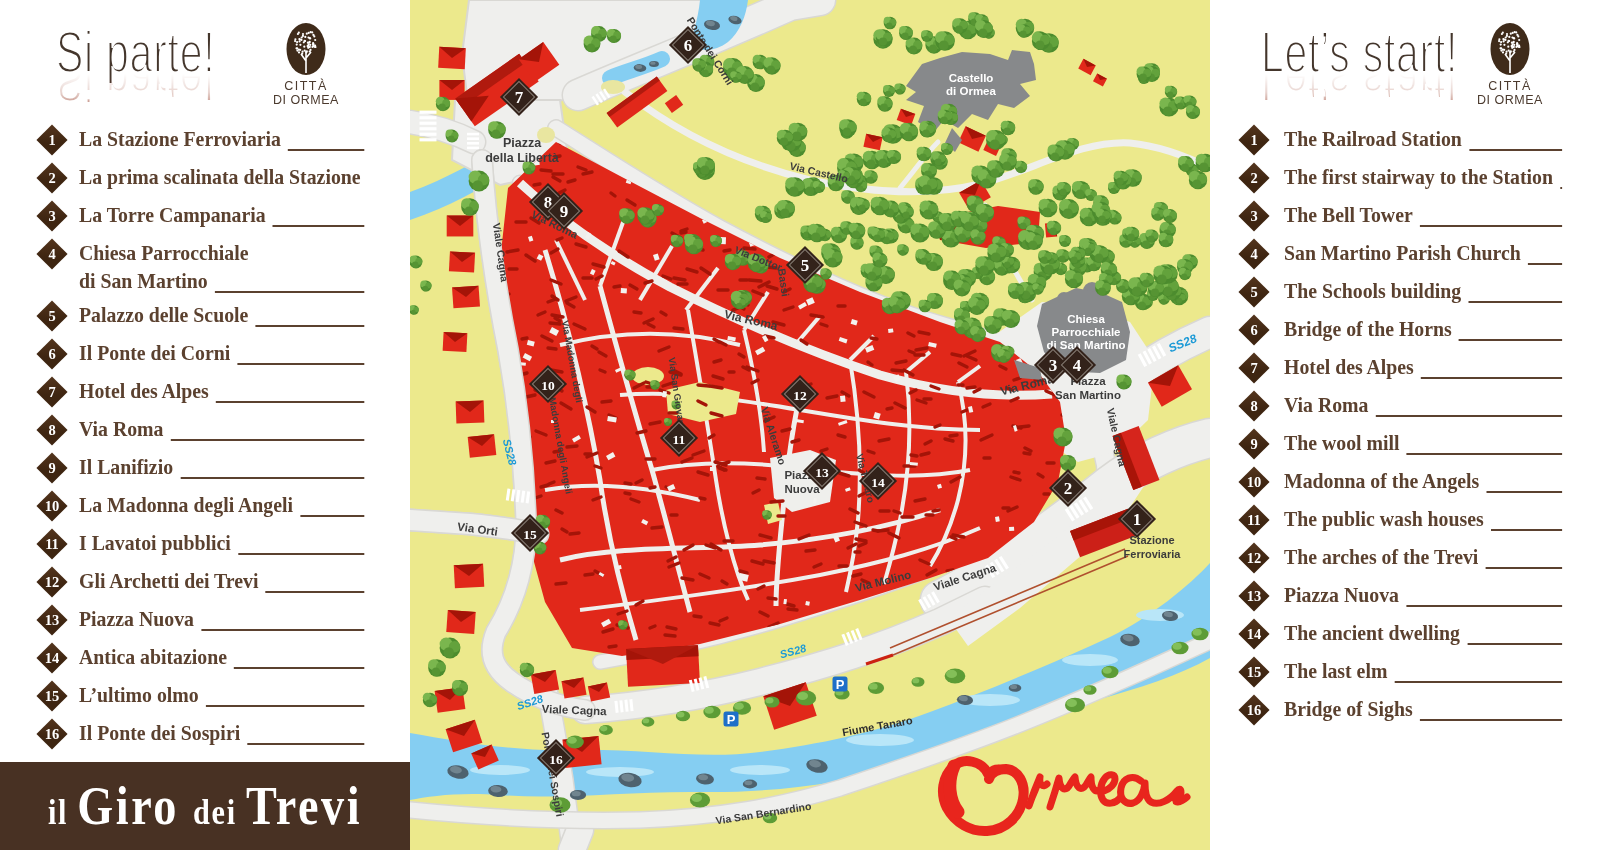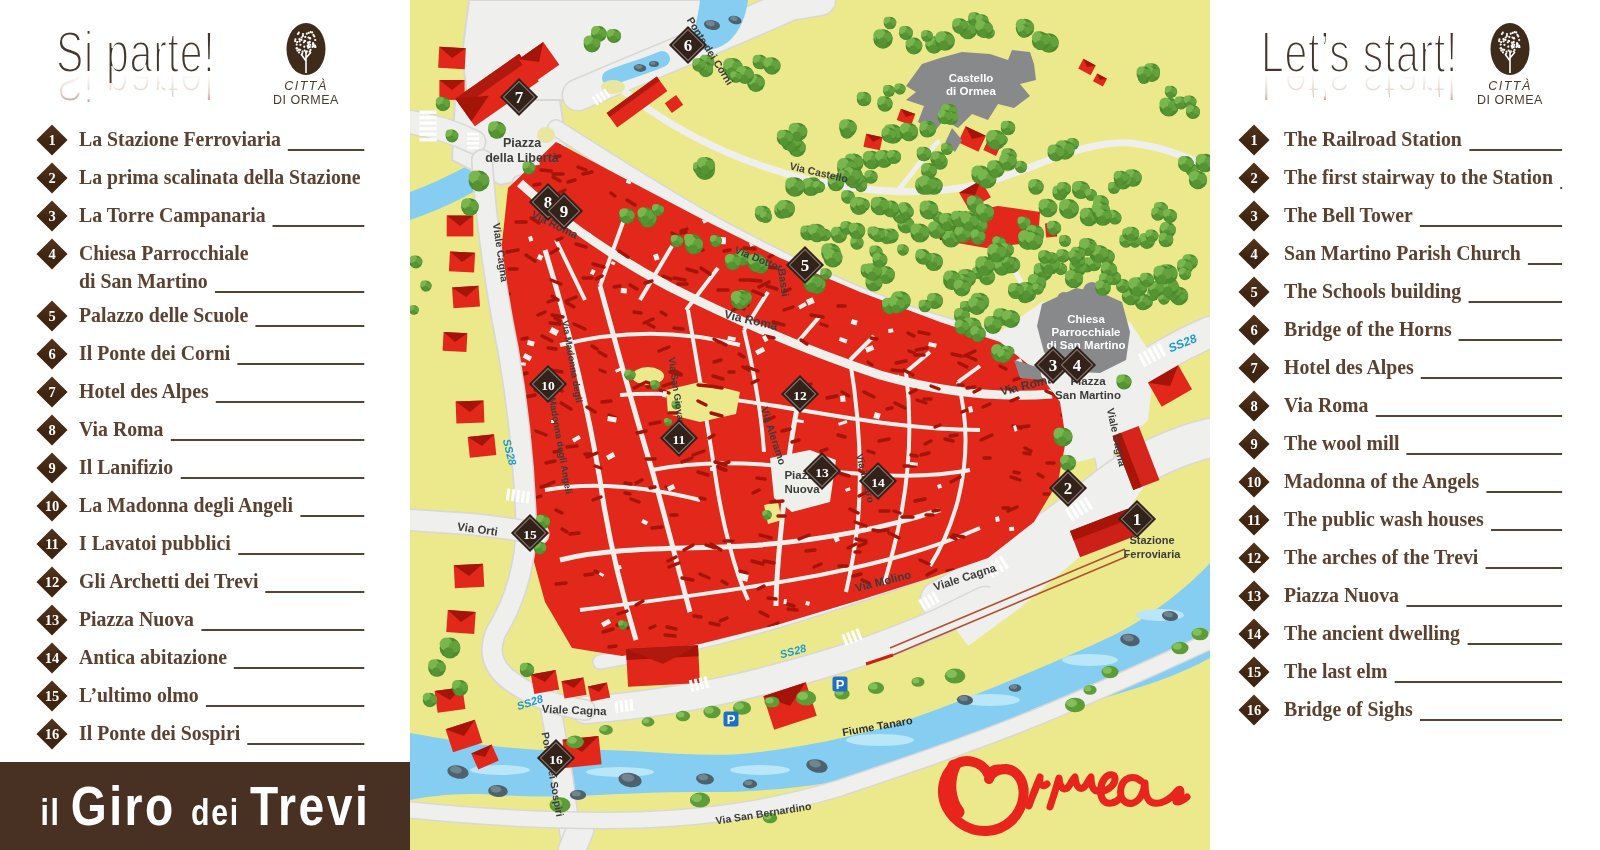--- a/index.html
+++ b/index.html
@@ -4,21 +4,21 @@
 * { margin:0; padding:0; box-sizing:border-box; }
 html,body { width:1600px; height:850px; overflow:hidden; background:#fff; font-family:"Liberation Sans",sans-serif; }
 .wrap { position:relative; width:1600px; height:850px; }
 .panel { position:absolute; top:0; height:850px; background:#fff; }
 .panel > div { position:absolute; }
 .title { line-height:58px; }
 .title .tmain { font-family:"Liberation Sans",sans-serif; font-size:57px; color:#44362c; letter-spacing:1px; transform:scaleX(0.72); transform-origin:left; white-space:nowrap; -webkit-text-stroke:2.2px #fff; }
 .title .trefl { font-family:"Liberation Sans",sans-serif; font-size:57px; color:#a2513e; -webkit-text-stroke:2.2px #fff; letter-spacing:1px; transform:scaleX(0.72) scaleY(-1); transform-origin:left center; white-space:nowrap; margin-top:-29px;
   -webkit-mask-image:linear-gradient(to bottom, rgba(0,0,0,0.8) 0%, rgba(0,0,0,0.25) 30%, rgba(0,0,0,0) 62%); }
 .logo { width:72px; text-align:center; }
-.logo .lg1 { font-size:12.5px; color:#4b3a2e; letter-spacing:1.5px; margin-top:1px;font-style:italic; }
+.logo .lg1 { font-size:12.5px; color:#4b3a2e; letter-spacing:1.5px; margin-top:1px; }
 .logo .lg2 { font-size:12.5px; color:#4b3a2e; letter-spacing:0.5px; }
 .dia { position:absolute; width:22px; height:22px; background:linear-gradient(135deg,#54351d 0%,#3e2511 60%); transform:rotate(45deg); }
 .dia span { position:absolute; left:0; top:0; width:22px; height:22px; transform:rotate(-45deg); color:#fff; font-family:"Liberation Serif",serif; font-weight:bold; font-size:14.5px; text-align:center; line-height:22px; }
 .li { font-family:"Liberation Serif",serif; font-weight:bold; font-size:22px; color:#5b412f; line-height:28px; transform:scaleX(0.9); transform-origin:left top; }
 .li .fl { display:flex; align-items:flex-end; }
 .li .fl span { white-space:nowrap; }
 .li .fl i { flex:1; border-bottom:2px solid #5b412f; margin-left:8px; margin-bottom:2px; }
 .bar { position:absolute; top:762px; height:88px; background:#483123; color:#fff; text-align:center; font-weight:bold; padding-top:12px; white-space:nowrap; }
 .bar .bt { display:inline-block; transform:scaleX(0.84); transform-origin:center; }
 .bar .b1 { font-size:36px; letter-spacing:2px; }
@@ -242,21 +242,21 @@
       <div class="dia" style="left:41px;top:723px;">
         <span>16</span>
       </div>
       <div class="li" style="left:79px;top:719px;width:317px;">
         <div class="fl">
           <span>Il Ponte dei Sospiri</span>
           <i></i>
         </div>
       </div>
 
-  <div class="bar" style="left:0;width:410px;"><span class="bt"><span class="b1">il </span><span class="b2">Giro </span><span class="b1">dei </span><span class="b2">Trevi</span></span></div>
+  <div class="bar" style="left:0;width:410px;font-family:Liberation Serif, serif;"><span class="bt"><span class="b1">il </span><span class="b2">Giro </span><span class="b1">dei </span><span class="b2">Trevi</span></span></div>
 </div>
 
 <div class="panel" style="left:1209px;width:391px;">
 
   <div class="title" style="left:52px;top:23px;">
     <div class="tmain">Let’s start!</div>
     <div class="trefl">Let’s start!</div>
   </div>
 
   <div class="logo" style="left:265px;top:20px;">

